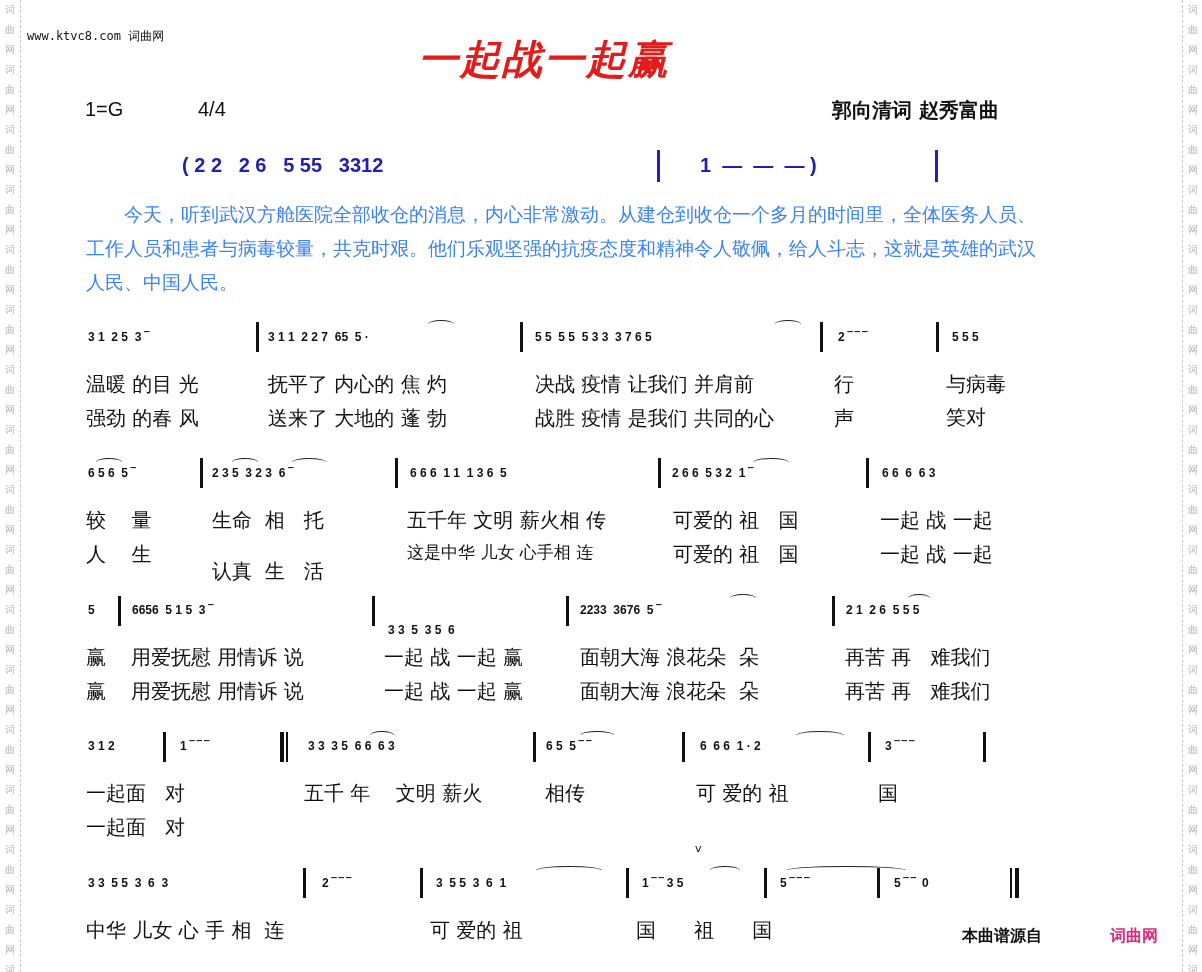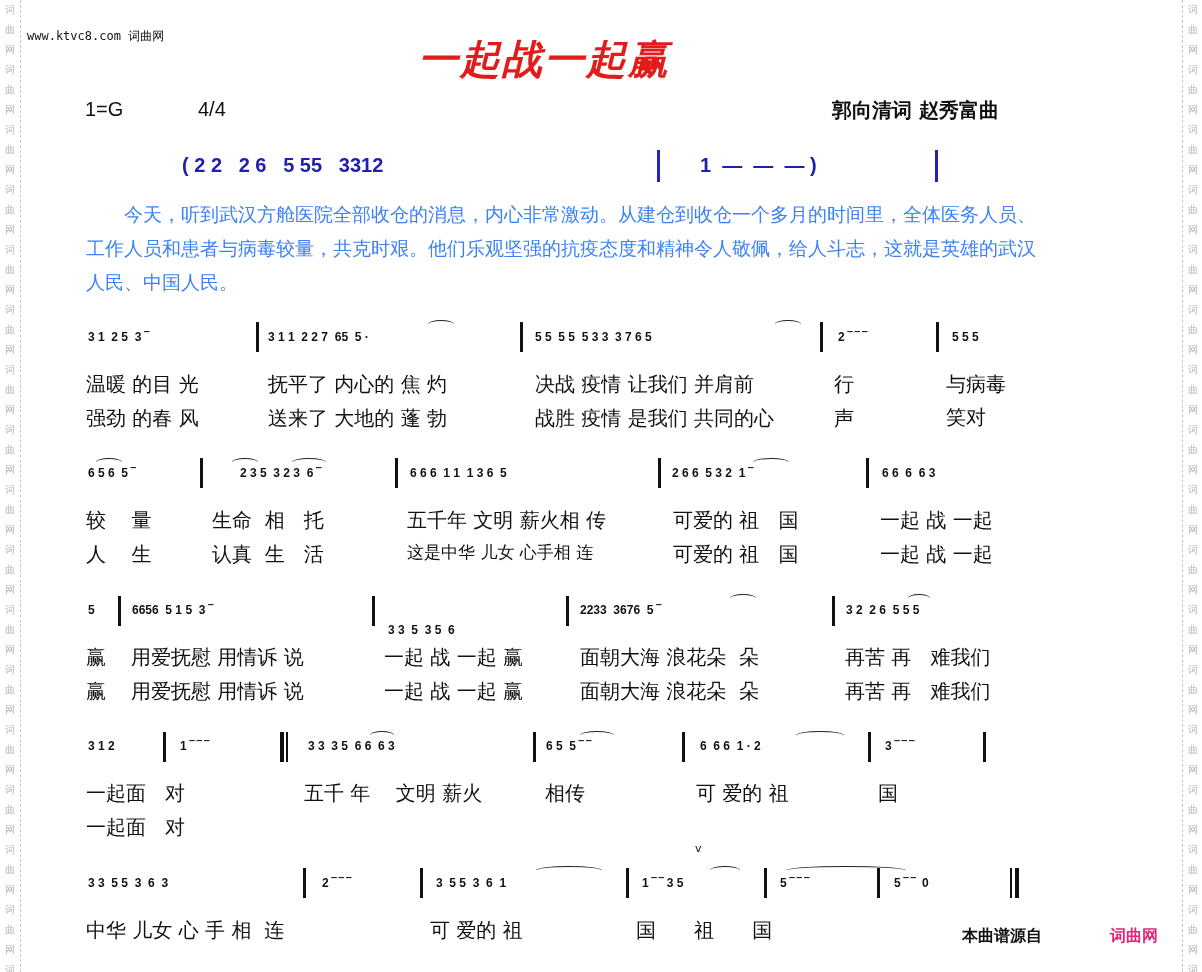--- a/index.html
+++ b/index.html
@@ -105,51 +105,51 @@
 <div class="lyr" style="left:268px;top:405px;">送来了 大地的 蓬 勃</div>
 <div class="lyr" style="left:535px;top:405px;">战胜 疫情 是我们 共同的心</div>
 <div class="lyr" style="left:834px;top:405px;">声</div>
 <div class="lyr" style="left:946px;top:404px;">笑对</div>
 
 <div class="tie" style="left:96px;top:458px;width:26px;"></div>
 <div class="n" style="left:88px;top:466px;">6 5 6  5 ‾</div>
 <div class="bar" style="left:200px;top:458px;height:30px;"></div>
 <div class="tie" style="left:232px;top:458px;width:26px;"></div>
 <div class="tie" style="left:292px;top:458px;width:34px;"></div>
-<div class="n" style="left:212px;top:466px;margin-left:28px;">2 3 5  3 2 3  6 ‾</div>
+<div class="n" style="left:212px;top:466px;">2 3 5  3 2 3  6 ‾</div>
 <div class="bar" style="left:395px;top:458px;height:30px;"></div>
 <div class="n" style="left:410px;top:466px;">6 6 6  1 1  1 3 6  5</div>
 <div class="bar" style="left:658px;top:458px;height:30px;"></div>
 <div class="tie" style="left:753px;top:458px;width:36px;"></div>
 <div class="n" style="left:672px;top:466px;">2 6 6  5 3 2  1 ‾</div>
 <div class="bar" style="left:866px;top:458px;height:30px;"></div>
 <div class="n" style="left:882px;top:466px;">6 6  6  6 3</div>
 
 <div class="lyr" style="left:86px;top:507px;">较    量</div>
 <div class="lyr" style="left:212px;top:507px;">生命  相   托</div>
 <div class="lyr" style="left:407px;top:507px;">五千年 文明 薪火相 传</div>
 <div class="lyr" style="left:673px;top:507px;">可爱的 祖   国</div>
 <div class="lyr" style="left:880px;top:507px;">一起 战 一起</div>
 <div class="lyr" style="left:86px;top:541px;">人    生</div>
-<div class="lyr" style="left:212px;top:541px;text-align:center;">认真  生   活</div>
+<div class="lyr" style="left:212px;top:558px;text-align:center;">认真  生   活</div>
 <div class="lyr" style="left:407px;top:541px;font-size:17px;">这是中华 儿女 心手相 连</div>
 <div class="lyr" style="left:673px;top:541px;">可爱的 祖   国</div>
 <div class="lyr" style="left:880px;top:541px;">一起 战 一起</div>
 
 <div class="n" style="left:88px;top:603px;">5</div>
 <div class="bar" style="left:118px;top:596px;height:30px;"></div>
 <div class="n" style="left:132px;top:603px;">6656  5 1 5  3 ‾</div>
 <div class="bar" style="left:372px;top:596px;height:30px;"></div>
 <div class="n" style="left:388px;top:603px;margin-top:20px;">3 3  5  3 5  6</div>
 <div class="bar" style="left:566px;top:596px;height:30px;"></div>
 <div class="tie" style="left:730px;top:594px;width:26px;"></div>
 <div class="n" style="left:580px;top:603px;">2233  3676  5 ‾</div>
 <div class="bar" style="left:832px;top:596px;height:30px;"></div>
 <div class="tie" style="left:908px;top:594px;width:22px;"></div>
-<div class="n" style="left:846px;top:603px;">3 2  2 6  5 5 5</div>
+<div class="n" style="left:846px;top:603px;">2 1  2 6  5 5 5</div>
 
 <div class="lyr" style="left:86px;top:644px;">赢</div>
 <div class="lyr" style="left:131px;top:644px;">用爱抚慰 用情诉 说</div>
 <div class="lyr" style="left:384px;top:644px;">一起 战 一起 赢</div>
 <div class="lyr" style="left:580px;top:644px;">面朝大海 浪花朵  朵</div>
 <div class="lyr" style="left:845px;top:644px;">再苦 再   难我们</div>
 <div class="lyr" style="left:86px;top:678px;">赢</div>
 <div class="lyr" style="left:131px;top:678px;">用爱抚慰 用情诉 说</div>
 <div class="lyr" style="left:384px;top:678px;">一起 战 一起 赢</div>
 <div class="lyr" style="left:580px;top:678px;">面朝大海 浪花朵  朵</div>

